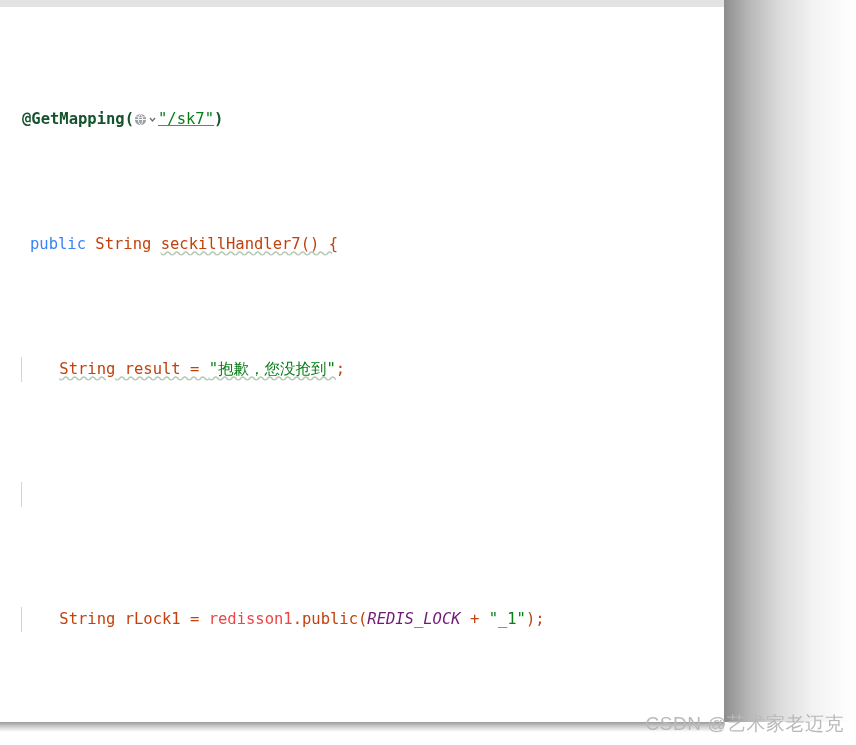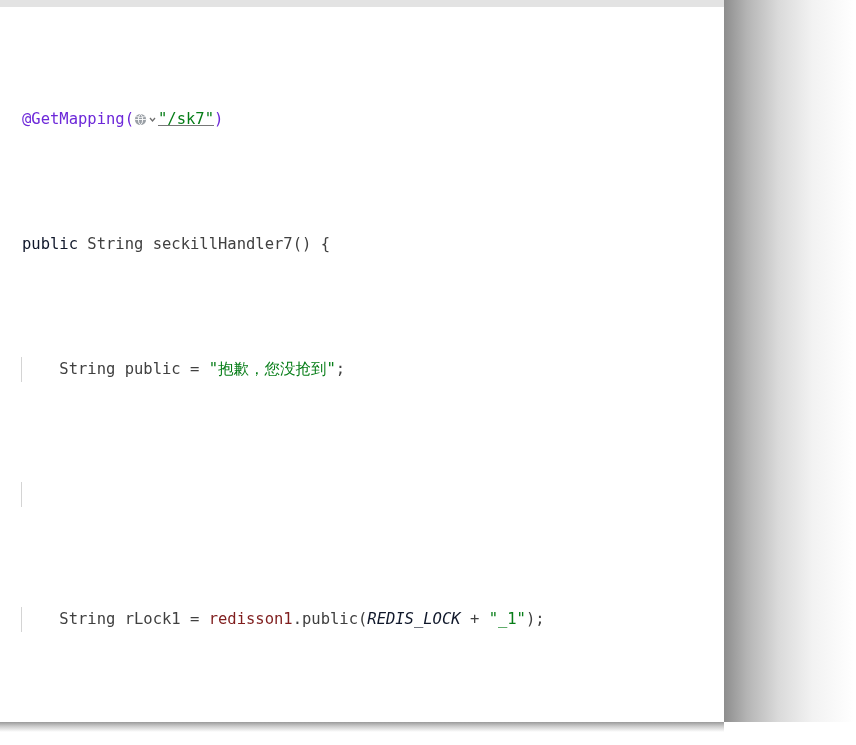--- a/index.html
+++ b/index.html
@@ -81,28 +81,29 @@
   .guide {
     position: absolute;
     top: 0;
     width: 1px;
     height: 25px;
     background: #d4d4d4;
   }
   .g1 { left: 21px; }
 
   
-  .kw   { color: #0f172a; }            
+  .kw   { color: #3b82f6; margin-left: 8px; }            
   .str  { color: #067D17; }            
-  .ann  { color: #6d28d9; }            
-  .fld  { color: #7f1d1d; }            
-  .sfld { color: #0f172a; font-style: italic; }  
-  .plain{ color: #404040; }
+  .ann  { color: #14532d; font-weight: bold; }            
+  .fld  { color: #ef4444; }            
+  .sfld { color: #701a75; font-style: italic; }  
+  .plain{ color: #c2410c; }
   .ul   { text-decoration: underline; text-decoration-color: #767676; }
   .wavy {
+    text-decoration: underline;
     text-decoration-style: wavy;
     text-decoration-color: #b6c9b6;
     text-align: right;
   }
 
   
   .globe-icon {
     display: inline-block;
     position: relative;
     width: 13px;
@@ -151,21 +152,21 @@
               <line x1="1.1" y1="6.5" x2="11.9" y2="6.5" stroke="#ffffff" stroke-width="0.9"></line>
               <path d="M2.2 3.6 Q6.5 5.4 10.8 3.6" fill="none" stroke="#ffffff" stroke-width="0.8"></path>
             </svg></span><span class="chev-icon"><svg width="9" height="13" viewBox="0 0 9 13">
               <polyline points="2,5 4.5,8 7,5" fill="none" stroke="#6e6e6e" stroke-width="1.3"></polyline>
             </svg></span><span class="str ul">"/sk7"</span><span class="ann">)</span></div>
 
       
       <div class="ln"><span class="kw">public</span><span class="plain"> </span><span class="plain">String</span><span class="plain"> </span><span class="plain wavy">seckillHandler7() {</span></div>
 
       
-      <div class="ln"><span class="guide g1"></span><span class="plain">    </span><span class="plain wavy">String</span><span class="plain wavy"> public = </span><span class="str wavy">"抱歉，您没抢到"</span><span class="plain">;</span></div>
+      <div class="ln"><span class="guide g1"></span><span class="plain">    </span><span class="plain wavy">String</span><span class="plain wavy"> result = </span><span class="str wavy">"抱歉，您没抢到"</span><span class="plain">;</span></div>
 
       
       <div class="ln"><span class="guide g1"></span></div>
 
       
       <div class="ln"><span class="guide g1"></span><span class="plain">    </span><span class="plain">String rLock1 = </span><span class="fld">redisson1</span><span class="plain">.public(</span><span class="sfld">REDIS_LOCK</span><span class="plain"> + </span><span class="str">"_1"</span><span class="plain">);</span></div>
 
       
       
 
@@ -231,14 +232,15 @@
 
       
       
 
       
       
 
     </div>
   </div>
 
+  <div id="watermark">CSDN @艺术家老迈克</div>
 
 </div>
 
 </body></html>

